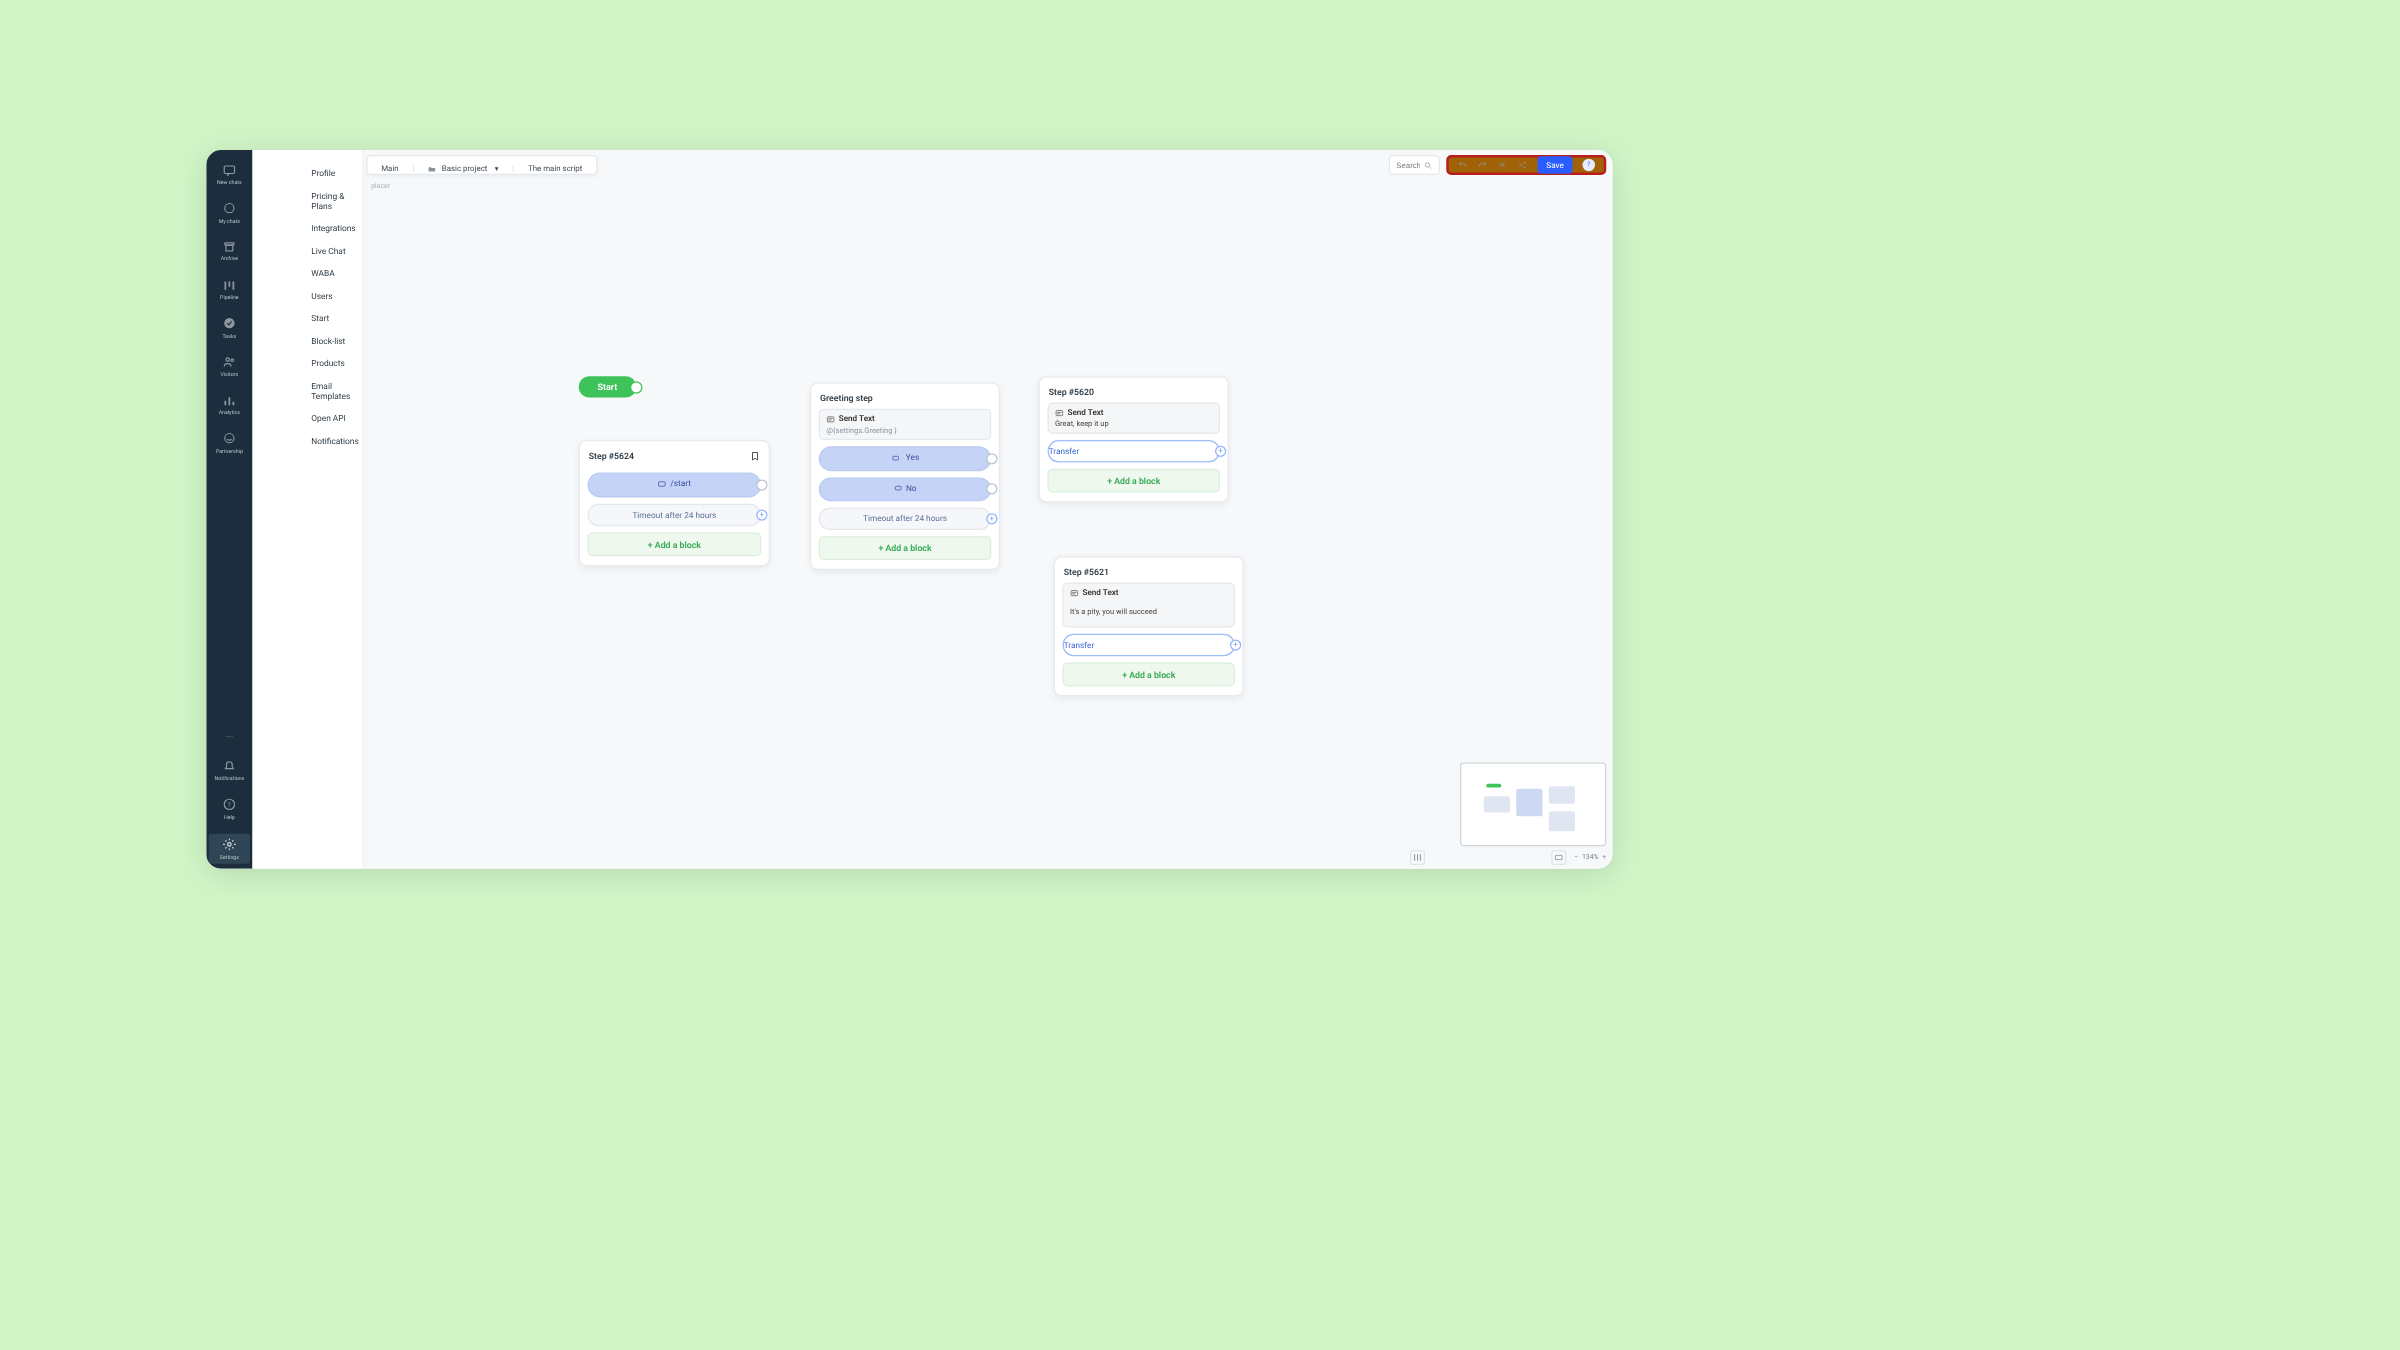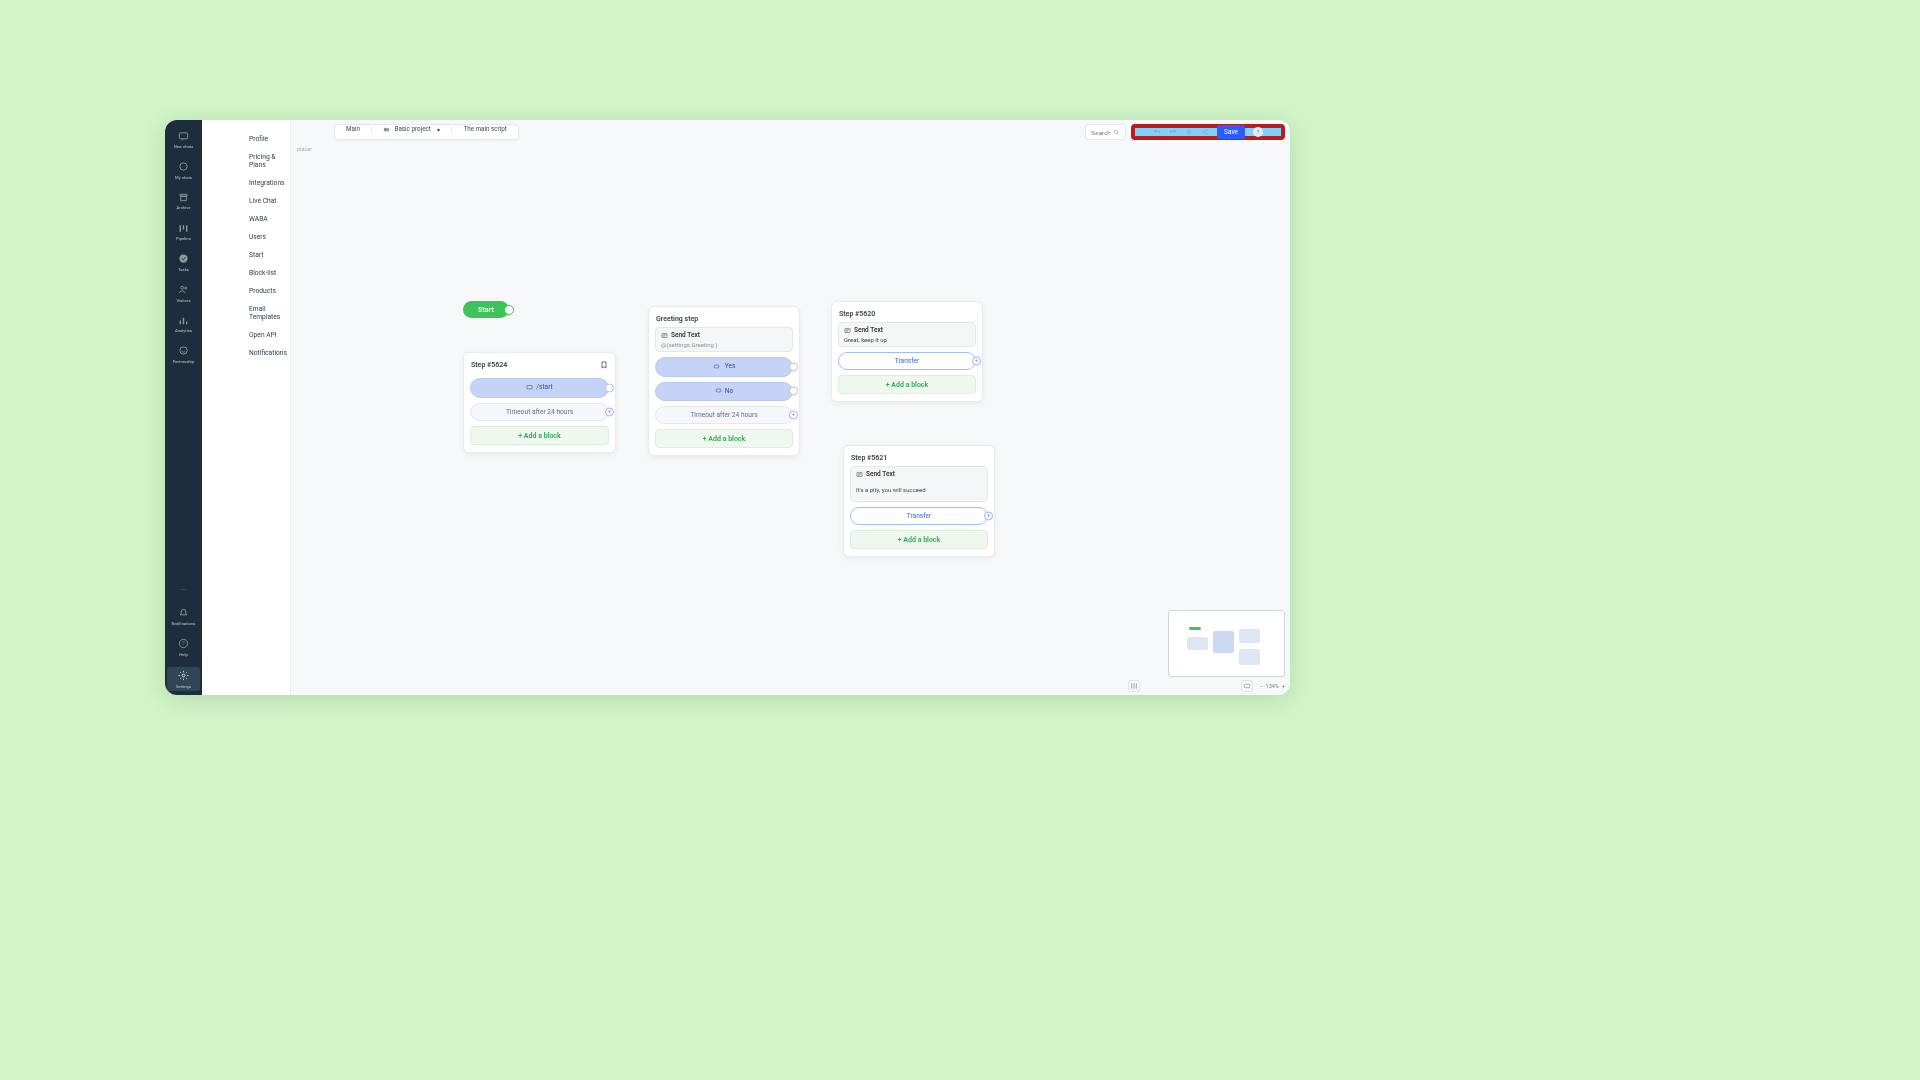--- a/index.html
+++ b/index.html
@@ -77,27 +77,26 @@
   background: #f6f8f9;
 }
 .top-bar {
   position: absolute;
   left: 2px; top: 4px;
   display: flex;
   background: #fff;
   border: 1px solid #e4e8ec;
   border-radius: 4px;
   height: 16px;
-  align-items: flex-start;
+  align-items: flex-end;
   font-size: 6.3px;
   padding: 0 7px;
   gap: 7px;
   color: #3f4a55;
   box-shadow: 0 1px 3px rgba(0,0,0,.04);
-  margin-left: 41px;
 }
 .top-bar .crumb { display: flex; align-items: center; gap: 4px; padding: 0 4px; }
 .top-bar .sep { color: #cdd4da; }
 .caret-down::after { content: "▾"; font-size: 6px; margin-left: 2px; }
 
 .placer-text {
   position: absolute; left: 6px; top: 26px;
   font-size: 5.5px; color: #a8b0b7;
 }
 
@@ -107,23 +106,23 @@
   display: flex; align-items: center; gap: 5px;
   font-size: 6.3px;
 }
 .search-box {
   background: #fff; border: 1px solid #e4e8ec; border-radius: 4px;
   height: 16px; display: flex; align-items: center; padding: 0 5px;
   color: #a5afb7; gap: 3px;
 }
 .search-box input { border: none; outline: none; width: 19px; font-size: 6.2px; color: #666; }
 .ctrl-group {
-  background: #7dd3fc; border: 4px solid #b91c1c; border-radius: 4px;
+  background: #a16207; border: 2px solid #b91c1c; border-radius: 4px;
   height: 16px; display: flex; align-items: center;
-  gap: 8px; padding: 0 18px;
+  gap: 8px; padding: 0 7px;
 }
 .ctrl-btn { color: #8993a0; cursor: pointer; display: flex; }
 .save-btn {
   background: #2b5cff; color: #fff; border-radius: 3px;
   padding: 3px 7px; font-size: 6.5px; cursor: pointer;
 }
 .help-dot {
   width: 10px; height: 10px; border-radius: 50%;
   background: #e6ecff; color: #2b5cff; font-size: 5px;
   display: flex; align-items: center; justify-content: center;
@@ -168,21 +167,21 @@
 .pill-port.blue-port { border-color: #bac3cd; }
 .plus-port {
   position: absolute; right: -6px; top: 50%; transform: translateY(-50%);
   width: 9px; height: 9px; border-radius: 50%; background: #fff;
   border: 1px solid #8fb3ff; color: #6d95e8;
   display: flex; align-items: center; justify-content: center; font-size: 6.5px; line-height: 1;
 }
 .transfer-pill {
   margin-top: 5px;
   background: #fff; border: 1px solid #9fbdfb; border-radius: 10px;
-  padding: 4px 24px; text-align: center; font-size: 6.6px;
+  padding: 4px 0; text-align: left; font-size: 6.6px;
   color: #3864d6; position: relative;
 }
 .add-block-btn {
   margin-top: 5px;
   background: #eef8ee; border: 1px solid #d9efd9; border-radius: 4px;
   padding: 4.5px 6px; text-align: center; font-size: 7px;
   color: #34a853; font-weight: 600; cursor: pointer;
 }
 .start-pill {
   position: absolute;

